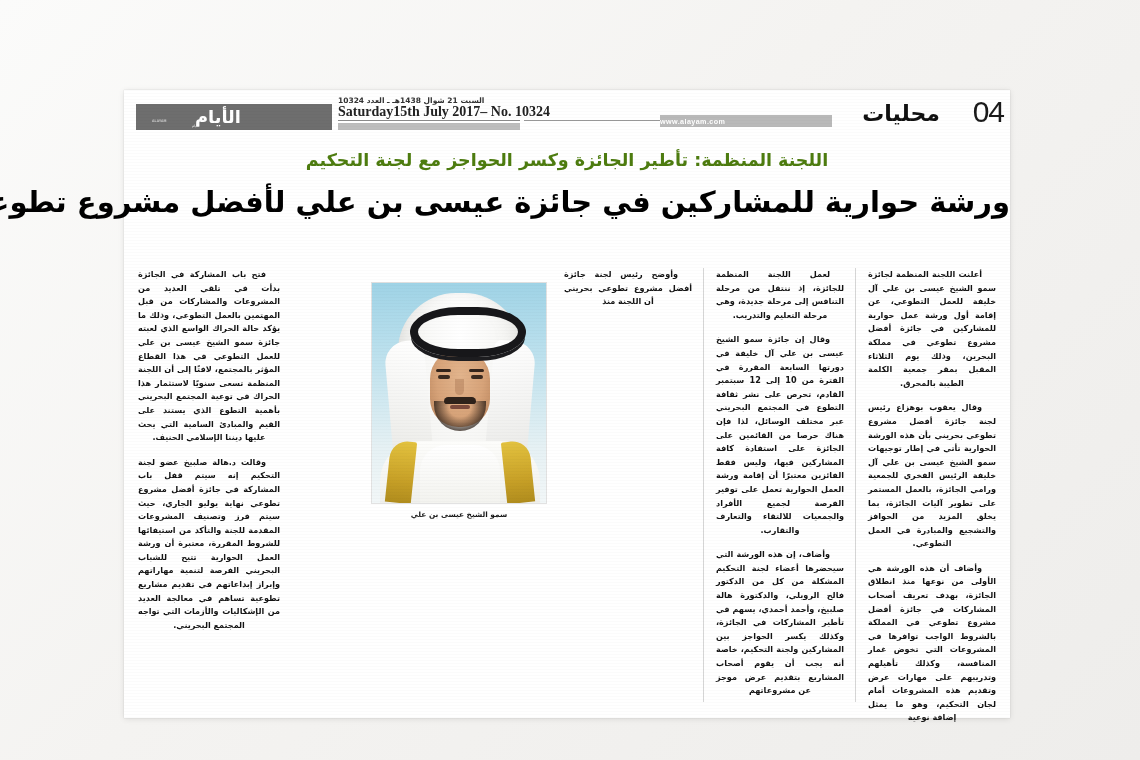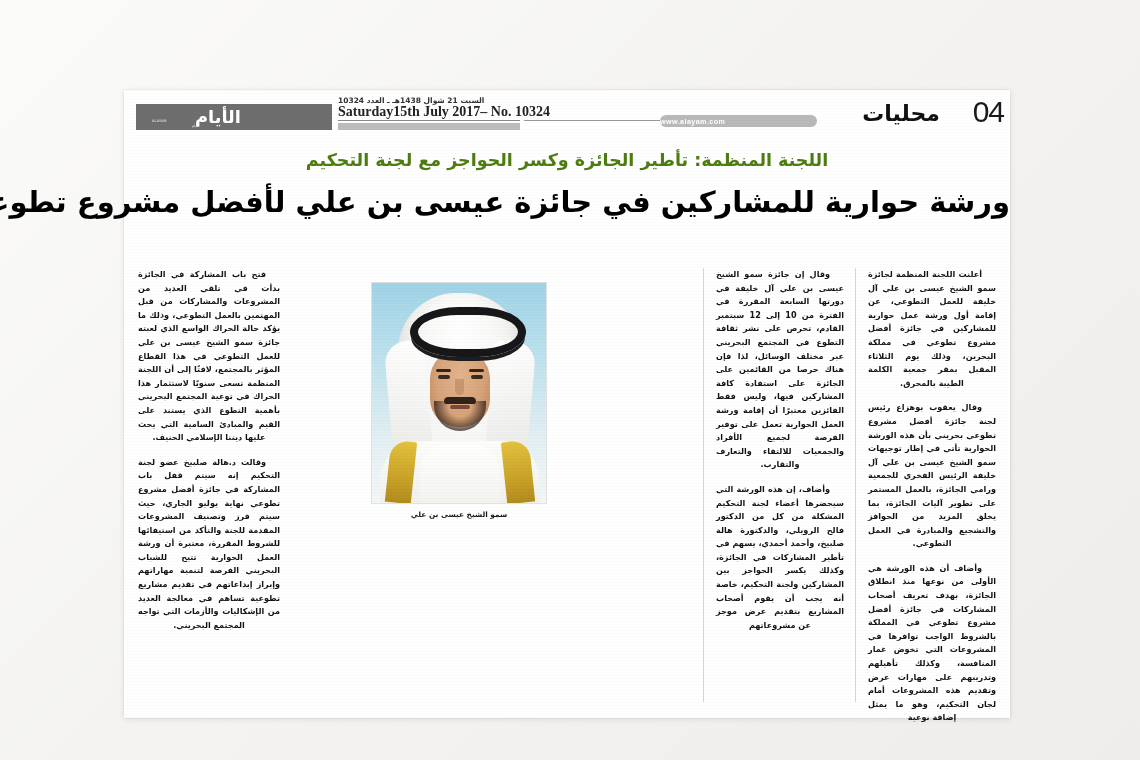--- a/index.html
+++ b/index.html
@@ -136,29 +136,28 @@
     top: 30px;
     width: 252px;
     height: 1px;
     background: #9a9a9a;
   }
 
   #site-url-bar {
     position: absolute;
     left: 536px;
     top: 25px;
-    width: 157px;
+    width: 172px;
     height: 12px;
     background: #b9b9b9;
     display: flex;
     align-items: center;
     justify-content: flex-end;
     padding-right: 22px;
     box-sizing: border-box;
-    border-radius: 6px;
   }
   #site-url {
     font-family: "Liberation Sans", sans-serif;
     font-size: 7.2px;
     font-weight: bold;
     color: #ffffff;
     letter-spacing: 0.4px;
     direction: ltr;
   }
 
@@ -482,25 +481,27 @@
       <div class="col-rule" id="rule-a"></div>
       <div class="col-rule" id="rule-b"></div>
 
       <div class="col" id="col-1">
         <p>أعلنت اللجنة المنظمة لجائزة سمو الشيخ عيسى بن علي آل خليفة للعمل التطوعي، عن إقامة أول ورشة عمل حوارية للمشاركين في جائزة أفضل مشروع تطوعي في مملكة البحرين، وذلك يوم الثلاثاء المقبل بمقر جمعية الكلمة الطيبة بالمحرق.</p>
         <p>وقال يعقوب بوهزاع رئيس لجنة جائزة أفضل مشروع تطوعي بحريني بأن هذه الورشة الحوارية تأتي في إطار توجيهات سمو الشيخ عيسى بن علي آل خليفة الرئيس الفخري للجمعية ورامي الجائزة، بالعمل المستمر على تطوير آليات الجائزة، بما يخلق المزيد من الحوافز والتشجيع والمبادرة في العمل التطوعي.</p>
         <p>وأضاف أن هذه الورشة هي الأولى من نوعها منذ انطلاق الجائزة، بهدف تعريف أصحاب المشاركات في جائزة أفضل مشروع تطوعي في المملكة بالشروط الواجب توافرها في المشروعات التي تخوض غمار المنافسة، وكذلك تأهيلهم وتدريبهم على مهارات عرض وتقديم هذه المشروعات أمام لجان التحكيم، وهو ما يمثل إضافة نوعية</p>
       </div>
 
       <div class="col" id="col-2">
+        <p>لعمل اللجنة المنظمة للجائزة، إذ ننتقل من مرحلة التنافس إلى مرحلة جديدة، وهي مرحلة التعليم والتدريب.</p>
         <p>وقال إن جائزة سمو الشيخ عيسى بن علي آل خليفة في دورتها السابعة المقررة في الفترة من 10 إلى 12 سبتمبر القادم، تحرص على نشر ثقافة التطوع في المجتمع البحريني عبر مختلف الوسائل، لذا فإن هناك حرصا من القائمين على الجائزة على استفادة كافة المشاركين فيها، وليس فقط الفائزين معتبرًا أن إقامة ورشة العمل الحوارية تعمل على توفير الفرصة لجميع الأفراد والجمعيات للالتقاء والتعارف والتقارب.</p>
         <p>وأضاف، إن هذه الورشة التي سيحضرها أعضاء لجنة التحكيم المشكلة من كل من الدكتور فالح الرويلي، والدكتورة هالة صلبيخ، وأحمد أحمدي، يسهم في تأطير المشاركات في الجائزة، وكذلك يكسر الحواجز بين المشاركين ولجنة التحكيم، خاصة أنه يجب أن يقوم أصحاب المشاريع بتقديم عرض موجز عن مشروعاتهم</p>
       </div>
 
       <div class="col" id="col-3">
+        <p>وأوضح رئيس لجنة جائزة أفضل مشروع تطوعي بحريني أن اللجنة منذ</p>
       </div>
 
       <div class="col" id="col-4">
         <p>فتح باب المشاركة في الجائزة بدأت في تلقي العديد من المشروعات والمشاركات من قبل المهتمين بالعمل التطوعي، وذلك ما يؤكد حالة الحراك الواسع الذي لعبته جائزة سمو الشيخ عيسى بن علي للعمل التطوعي في هذا القطاع المؤثر بالمجتمع، لافتًا إلى أن اللجنة المنظمة تسعى سنويًا لاستثمار هذا الحراك في توعية المجتمع البحريني بأهمية التطوع الذي يستند على القيم والمبادئ السامية التي يحث عليها ديننا الإسلامي الحنيف.</p>
         <p>وقالت د.هالة صلبيخ عضو لجنة التحكيم إنه سيتم قفل باب المشاركة في جائزة أفضل مشروع تطوعي نهاية يوليو الجاري، حيث سيتم فرز وتصنيف المشروعات المقدمة للجنة والتأكد من استيفائها للشروط المقررة، معتبرة أن ورشة العمل الحوارية تتيح للشباب البحريني الفرصة لتنمية مهاراتهم وإبراز إبداعاتهم في تقديم مشاريع تطوعية تساهم في معالجة العديد من الإشكاليات والأزمات التي تواجه المجتمع البحريني.</p>
       </div>
 
       <div id="photo-block">
         <div id="photo">
           <div id="ph-ghutra"></div>

